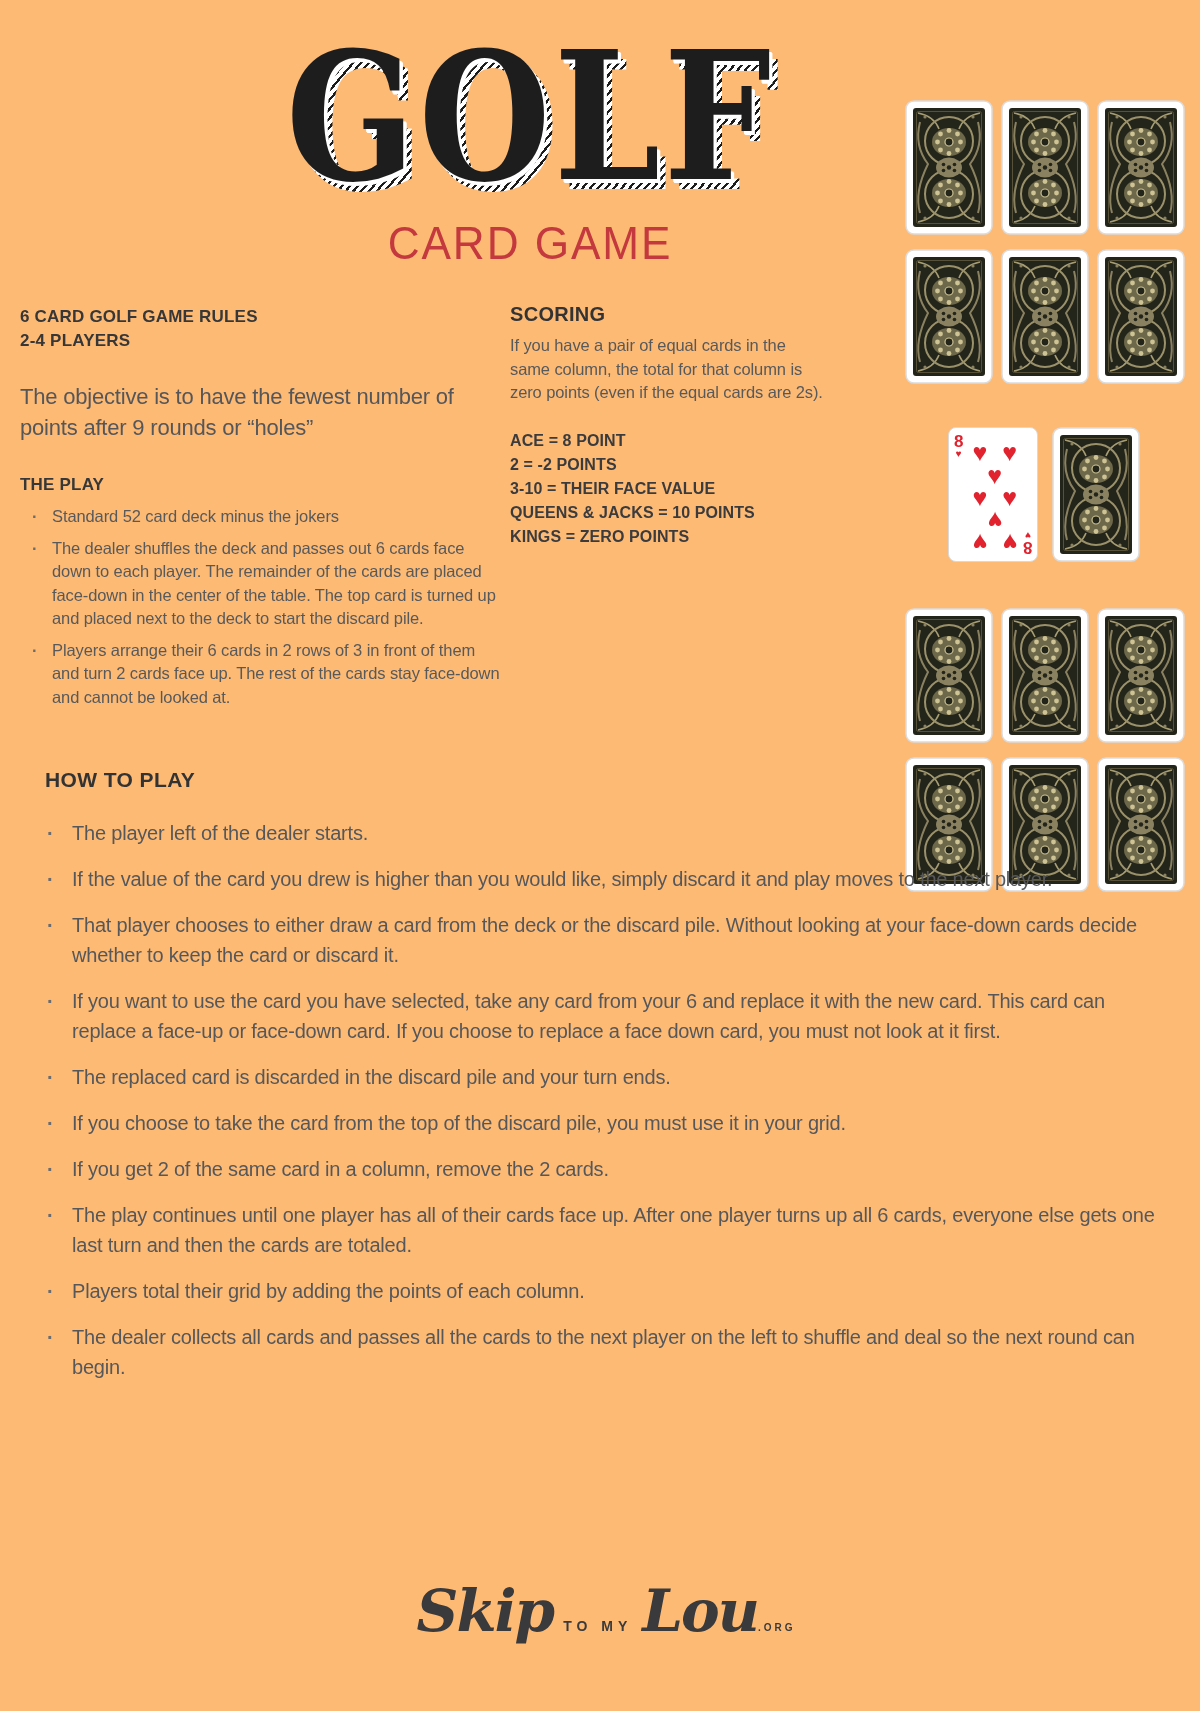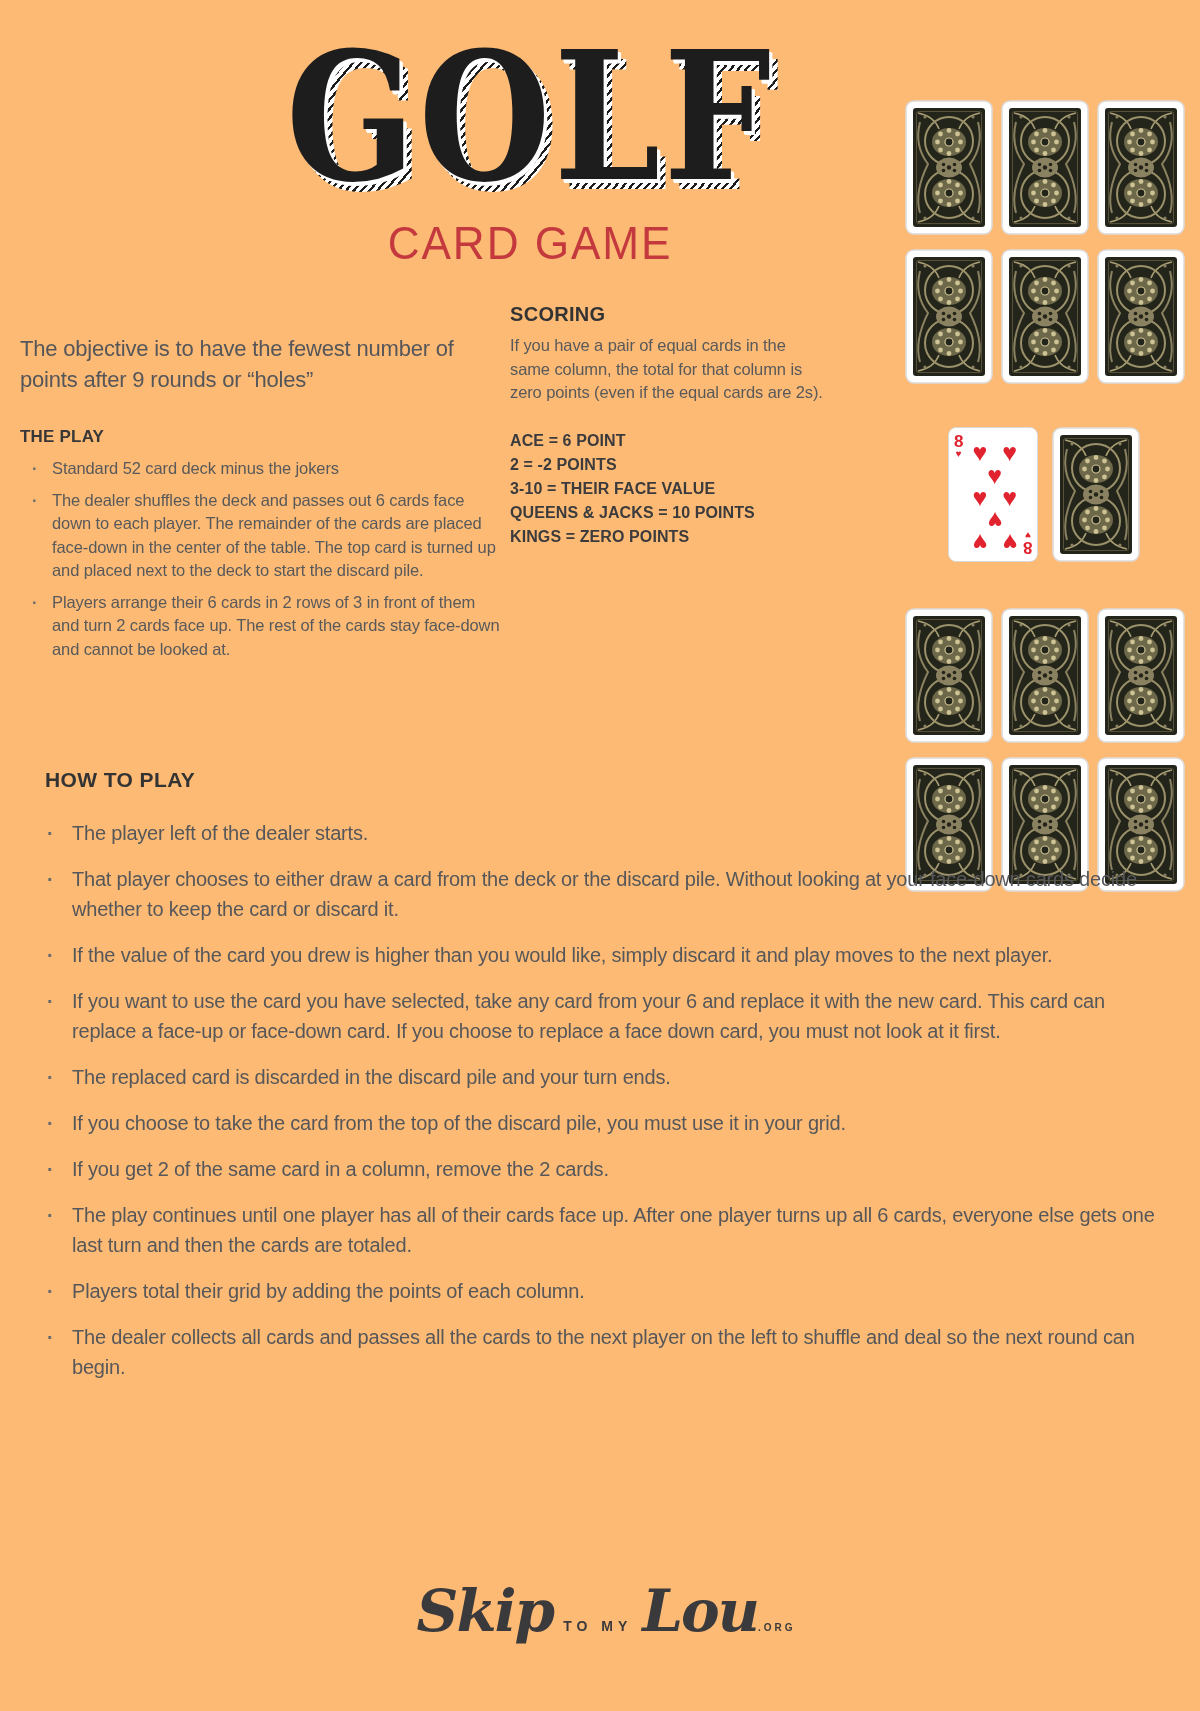--- a/index.html
+++ b/index.html
@@ -118,36 +118,40 @@
 
   <div class="title-block">
     <div class="golf-wrap">
       <div class="golf golf-shadow">GOLF</div>
       <div class="golf golf-main">GOLF</div>
     </div>
     <div class="subtitle">CARD GAME</div>
   </div>
 
   <div class="left-col">
+    <div class="rules-heading">
+      <div>6 CARD GOLF GAME RULES</div>
+      <div>2-4 PLAYERS</div>
+    </div>
     <div class="objective">The objective is to have the fewest number of points after 9 rounds or “holes”</div>
     <div class="deal-heading">THE PLAY</div>
     <ul class="doc-list">
 
     <li>Standard 52 card deck minus the jokers</li>
         <li>The dealer shuffles the deck and passes out 6 cards face down to each player. The remainder of the cards are placed face-down in the center of the table. The top card is turned up and placed next to the deck to start the discard pile.</li>
         <li>Players arrange their 6 cards in 2 rows of 3 in front of them and turn 2 cards face up. The rest of the cards stay face-down and cannot be looked at.</li>
       </ul>
   </div>
 
   <div class="scoring-col">
     <div class="scoring-heading">SCORING</div>
     <div class="scoring-intro">If you have a pair of equal cards in the same column, the total for that column is zero points (even if the equal cards are 2s).</div>
     <div class="scoring-values">
 
-    <div>ACE = 6 POINT</div>
+    <div>ACE = 8 POINT</div>
         <div>2 = -2 POINTS</div>
         <div>3-10 = THEIR FACE VALUE</div>
         <div>QUEENS &amp; JACKS = 10 POINTS</div>
         <div>KINGS = ZERO POINTS</div>
       </div>
   </div>
 
   <div class="cards-col">
     <div class="card-grid grid-top">
 
@@ -226,22 +230,22 @@
           <use href="#cardback-art"></use>
         </svg>
       </div>
   </div>
 
   <div class="howto">
     <div class="howto-heading">HOW TO PLAY</div>
     <ul class="howto-list">
 
     <li>The player left of the dealer starts.</li>
+        <li>If the value of the card you drew is higher than you would like, simply discard it and play moves to the next player.</li>
         <li>That player chooses to either draw a card from the deck or the discard pile. Without looking at your face-down cards decide whether to keep the card or discard it.</li>
-        <li>If the value of the card you drew is higher than you would like, simply discard it and play moves to the next player.</li>
         <li>If you want to use the card you have selected, take any card from your 6 and replace it with the new card. This card can replace a face-up or face-down card. If you choose to replace a face down card, you must not look at it first.</li>
         <li>The replaced card is discarded in the discard pile and your turn ends.</li>
         <li>If you choose to take the card from the top of the discard pile, you must use it in your grid.</li>
         <li>If you get 2 of the same card in a column, remove the 2 cards.</li>
         <li>The play continues until one player has all of their cards face up. After one player turns up all 6 cards, everyone else gets one last turn and then the cards are totaled.</li>
         <li>Players total their grid by adding the points of each column.</li>
         <li>The dealer collects all cards and passes all the cards to the next player on the left to shuffle and deal so the next round can begin.</li>
       </ul>
   </div>
 

